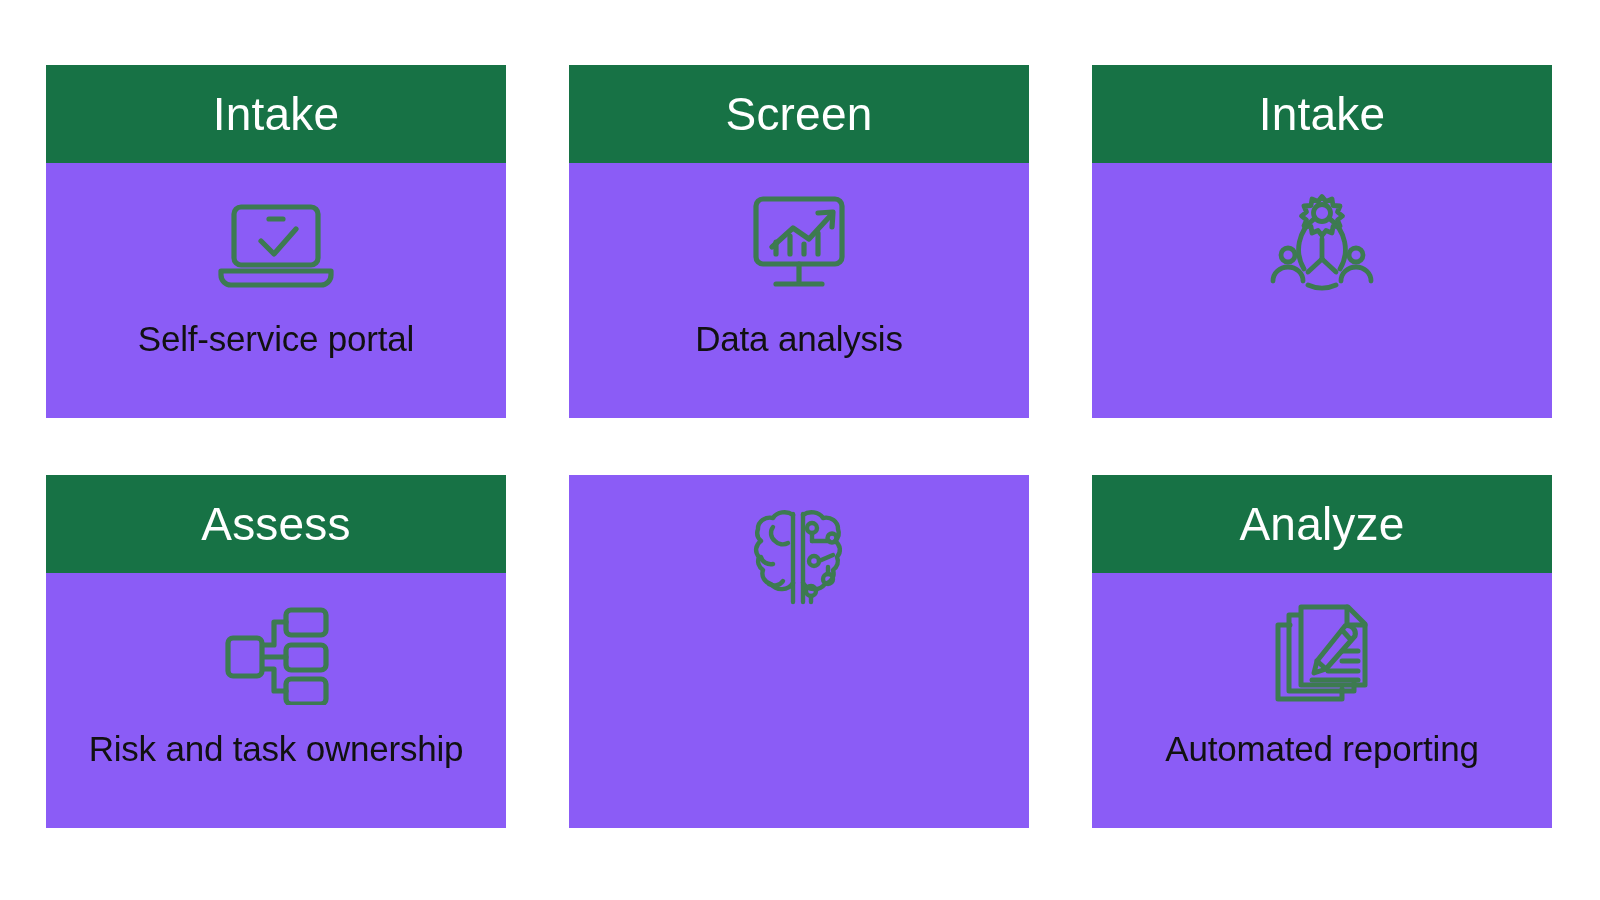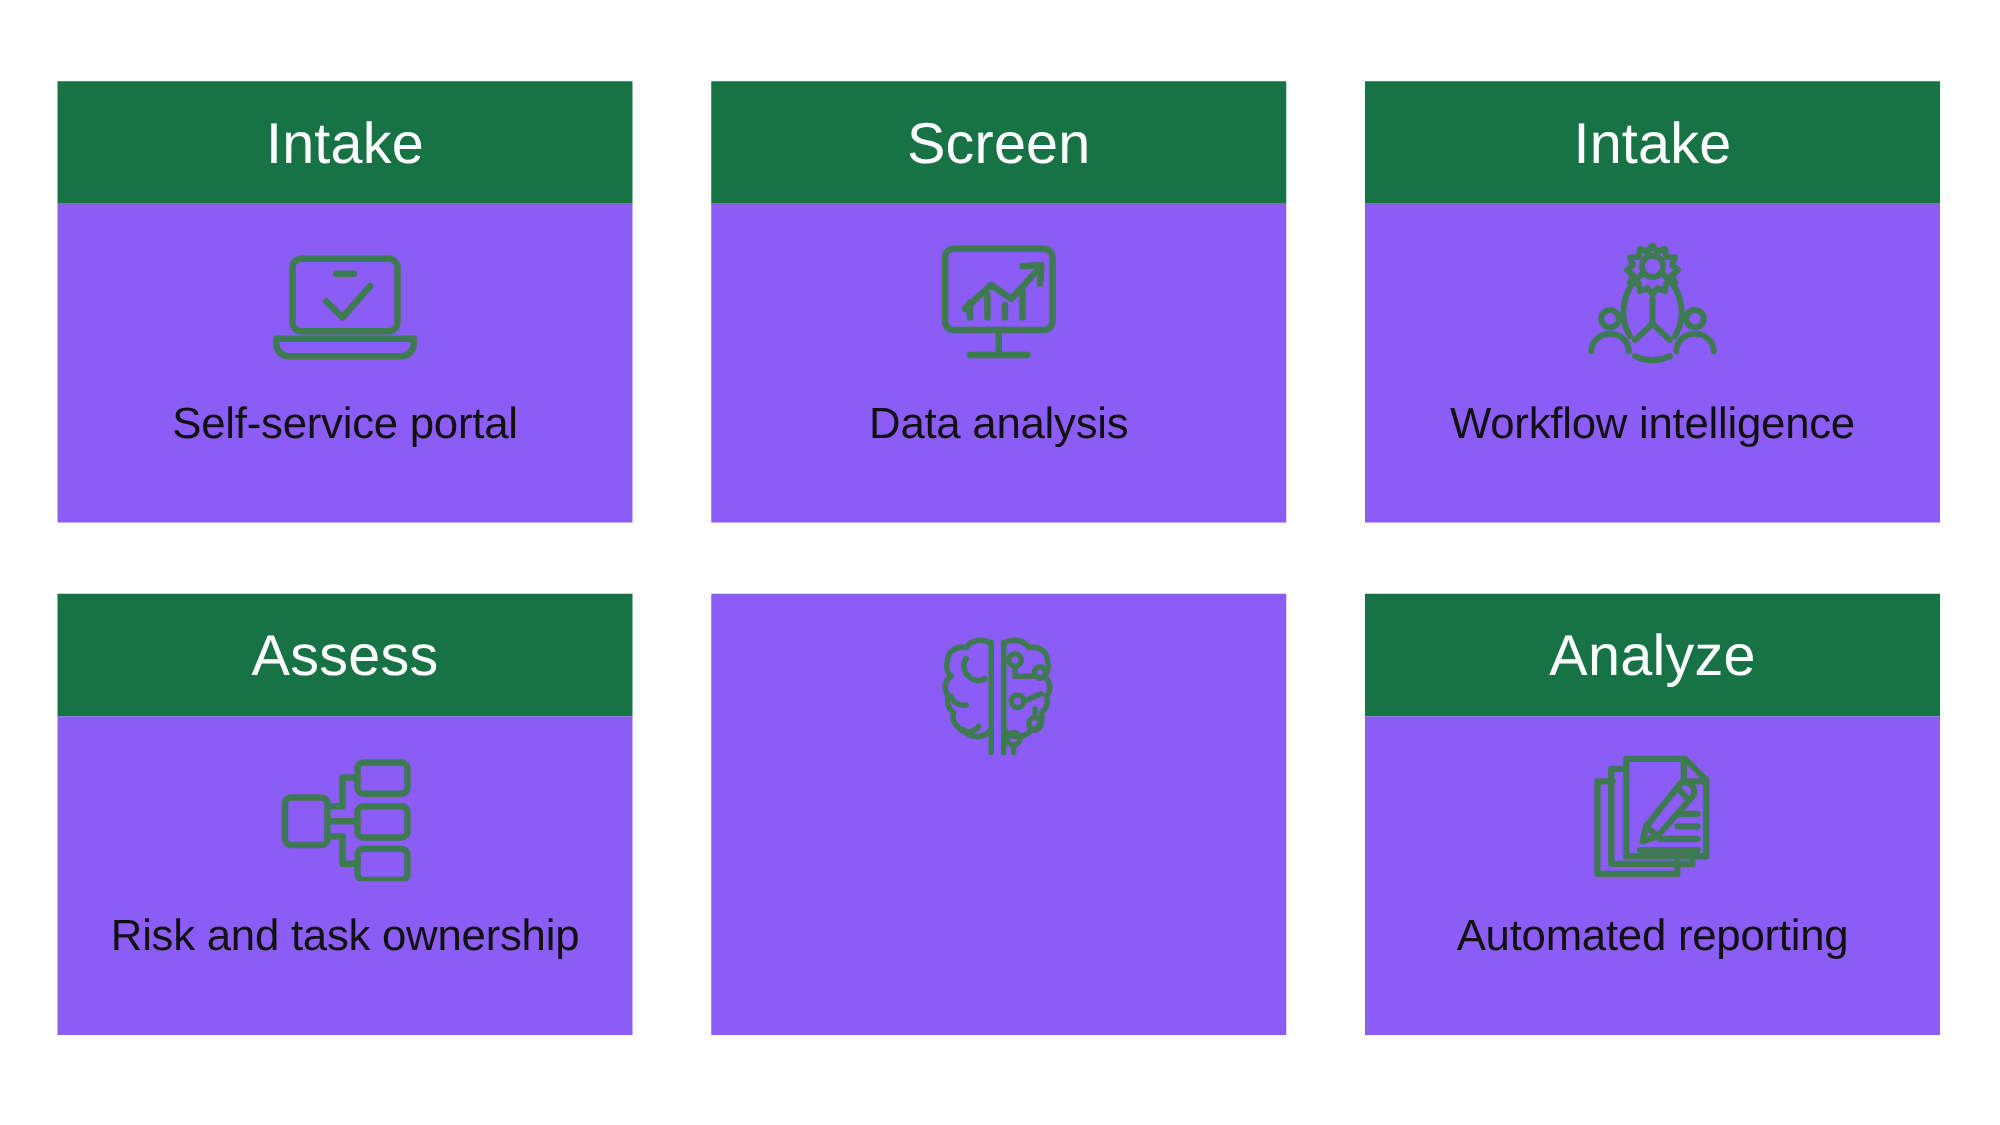--- a/index.html
+++ b/index.html
@@ -153,21 +153,20 @@
             <line x1="56" y1="66" x2="42" y2="79"></line>
             <line x1="56" y1="66" x2="70" y2="79"></line>
 
             <circle cx="22" cy="62" r="7"></circle>
             <path d="M7 88 a15 14 0 0 1 30 0"></path>
 
             <circle cx="90" cy="62" r="7"></circle>
             <path d="M75 88 a15 14 0 0 1 30 0"></path>
           </svg>
         </div>
-        <div class="card-caption">Workflow intelligence</div>
       </div>
     </div>
 
     <div class="card">
       <div class="card-header">
         <span class="card-header-title">Assess</span>
       </div>
       <div class="card-body">
         <div class="card-icon">
           <svg width="112" height="100" viewBox="0 0 112 100" fill="none" stroke="#3D7A51" stroke-width="5.2" stroke-linecap="round" stroke-linejoin="round">

